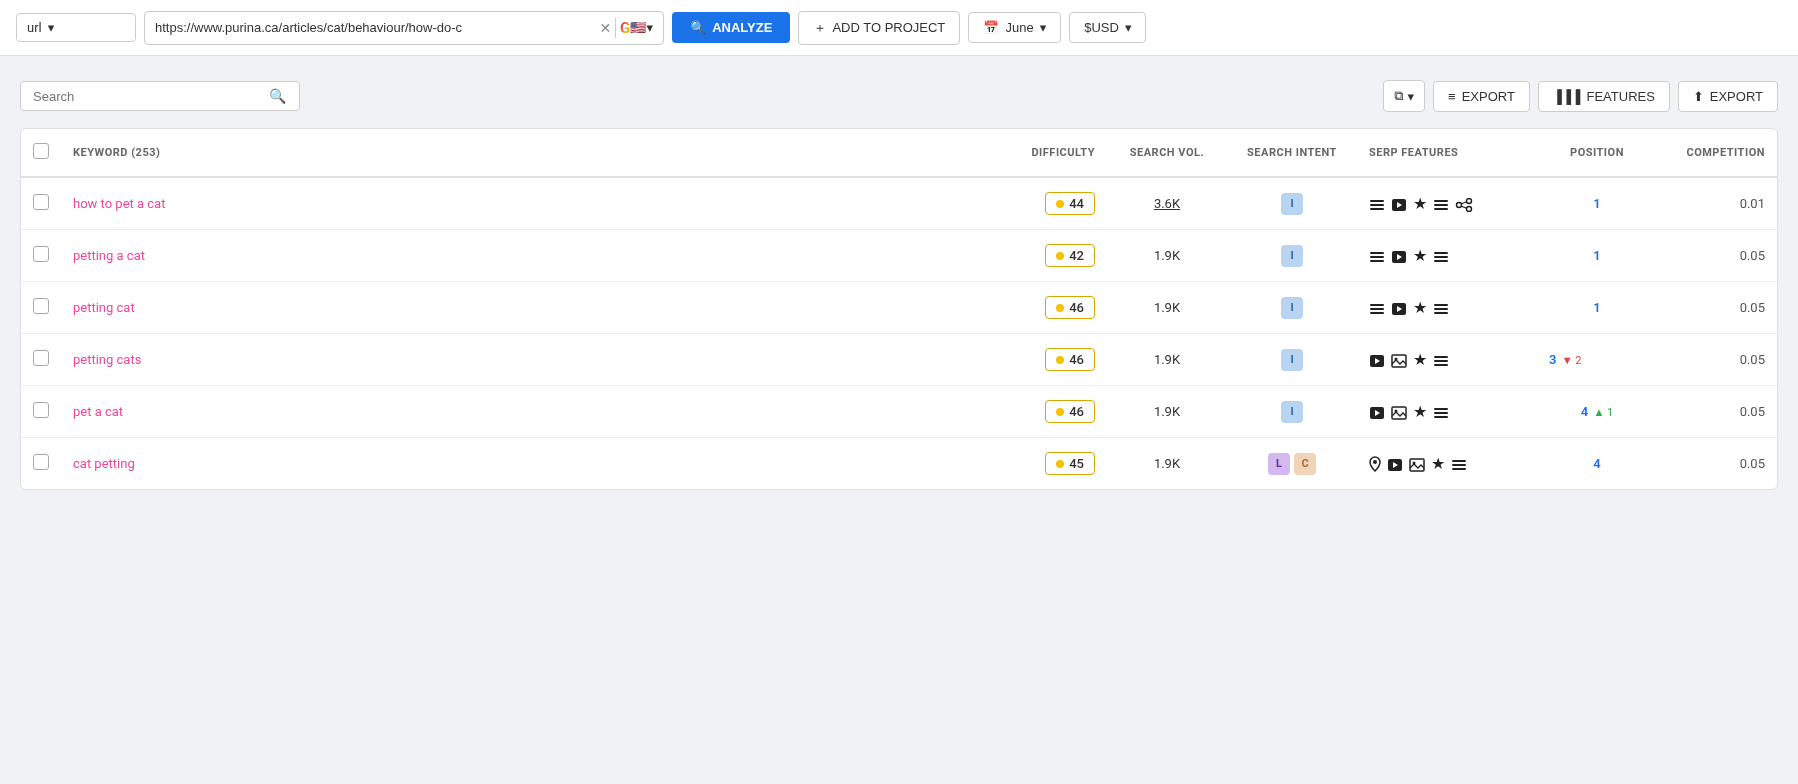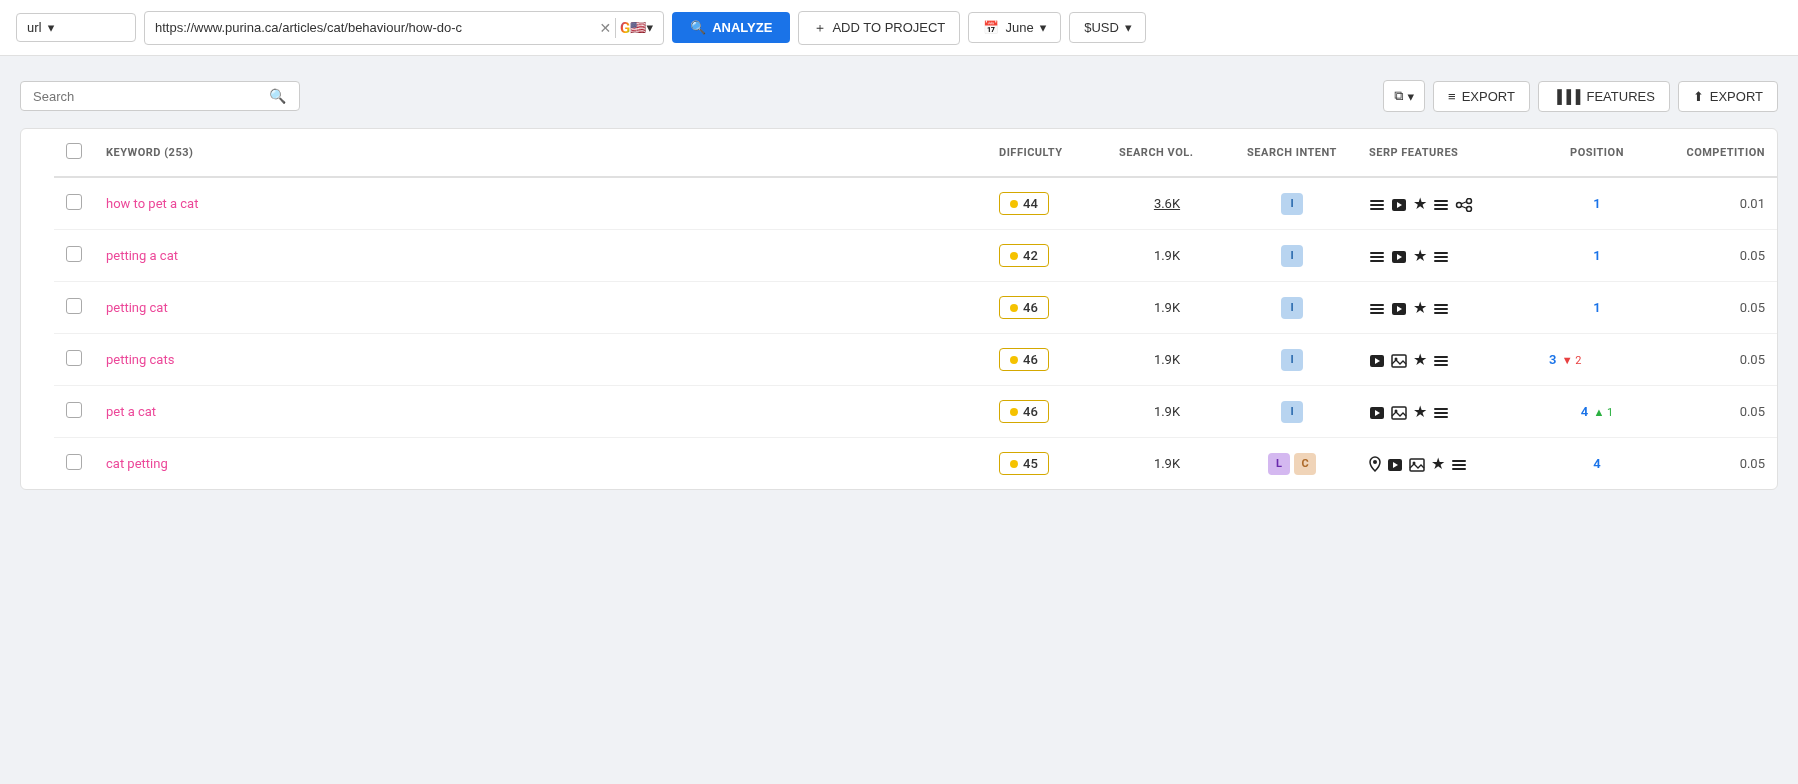--- a/index.html
+++ b/index.html
@@ -25,31 +25,31 @@
     
     .toolbar { display: flex; align-items: center; justify-content: space-between; margin-bottom: 16px; }
     .search-wrap { display: flex; align-items: center; border: 1px solid #ccc; border-radius: 4px; padding: 6px 12px; background: #fff; width: 280px; gap: 8px; }
     .search-input { border: none; outline: none; font-size: 13px; color: #b91c1c; width: 100%; background: transparent; }
     .search-icon-el { color: #aaa; font-size: 14px; }
     .toolbar-right { display: flex; align-items: center; gap: 8px; }
     .toolbar-btn { display: flex; align-items: center; gap: 6px; border: 1px solid #ccc; border-radius: 4px; padding: 7px 14px; background: #fff; font-size: 13px; cursor: pointer; color: #333; font-weight: 500; }
     .toolbar-btn-icon { display: flex; align-items: center; border: 1px solid #ccc; border-radius: 4px; padding: 7px 10px; background: #fff; font-size: 13px; cursor: pointer; color: #333; gap: 4px; }
 
     
-    .table-wrap { background: #fff; border-radius: 6px; border: 1px solid #e0e0e0; overflow: hidden; padding-left: 33px; }
+    .table-wrap { background: #fff; border-radius: 6px; border: 1px solid #e0e0e0; overflow: hidden; }
     table { width: 100%; border-collapse: collapse; }
     thead tr { border-bottom: 2px solid #e0e0e0; }
     thead th { padding: 14px 12px; text-align: left; font-size: 11px; font-weight: 700; color: #666; text-transform: uppercase; letter-spacing: 0.5px; white-space: nowrap; }
     tbody tr { border-bottom: 1px solid #f0f0f0; }
     tbody tr:last-child { border-bottom: none; }
     tbody td { padding: 14px 12px; vertical-align: middle; }
     .checkbox-col { width: 40px; }
     .keyword-col { min-width: 200px; }
-    .difficulty-col { width: 120px; text-align: left; }
-    .searchvol-col { width: 120px; text-align: left; }
+    .difficulty-col { width: 120px; text-align: right; }
+    .searchvol-col { width: 120px; text-align: center; }
     .intent-col { width: 130px; text-align: center; }
     .serpfeat-col { width: 180px; }
     .position-col { width: 120px; text-align: center; }
     .competition-col { width: 120px; text-align: right; }
 
     .checkbox { width: 16px; height: 16px; border: 1.5px solid #aaa; border-radius: 3px; cursor: pointer; display: inline-block; }
 
     .keyword-link { color: #ec4899; text-decoration: none; font-size: 13px; }
 
     .difficulty-badge { display: inline-flex; align-items: center; gap: 5px; border: 1.5px solid #d4a800; border-radius: 4px; padding: 3px 10px; font-size: 13px; color: #333; font-weight: 500; }

